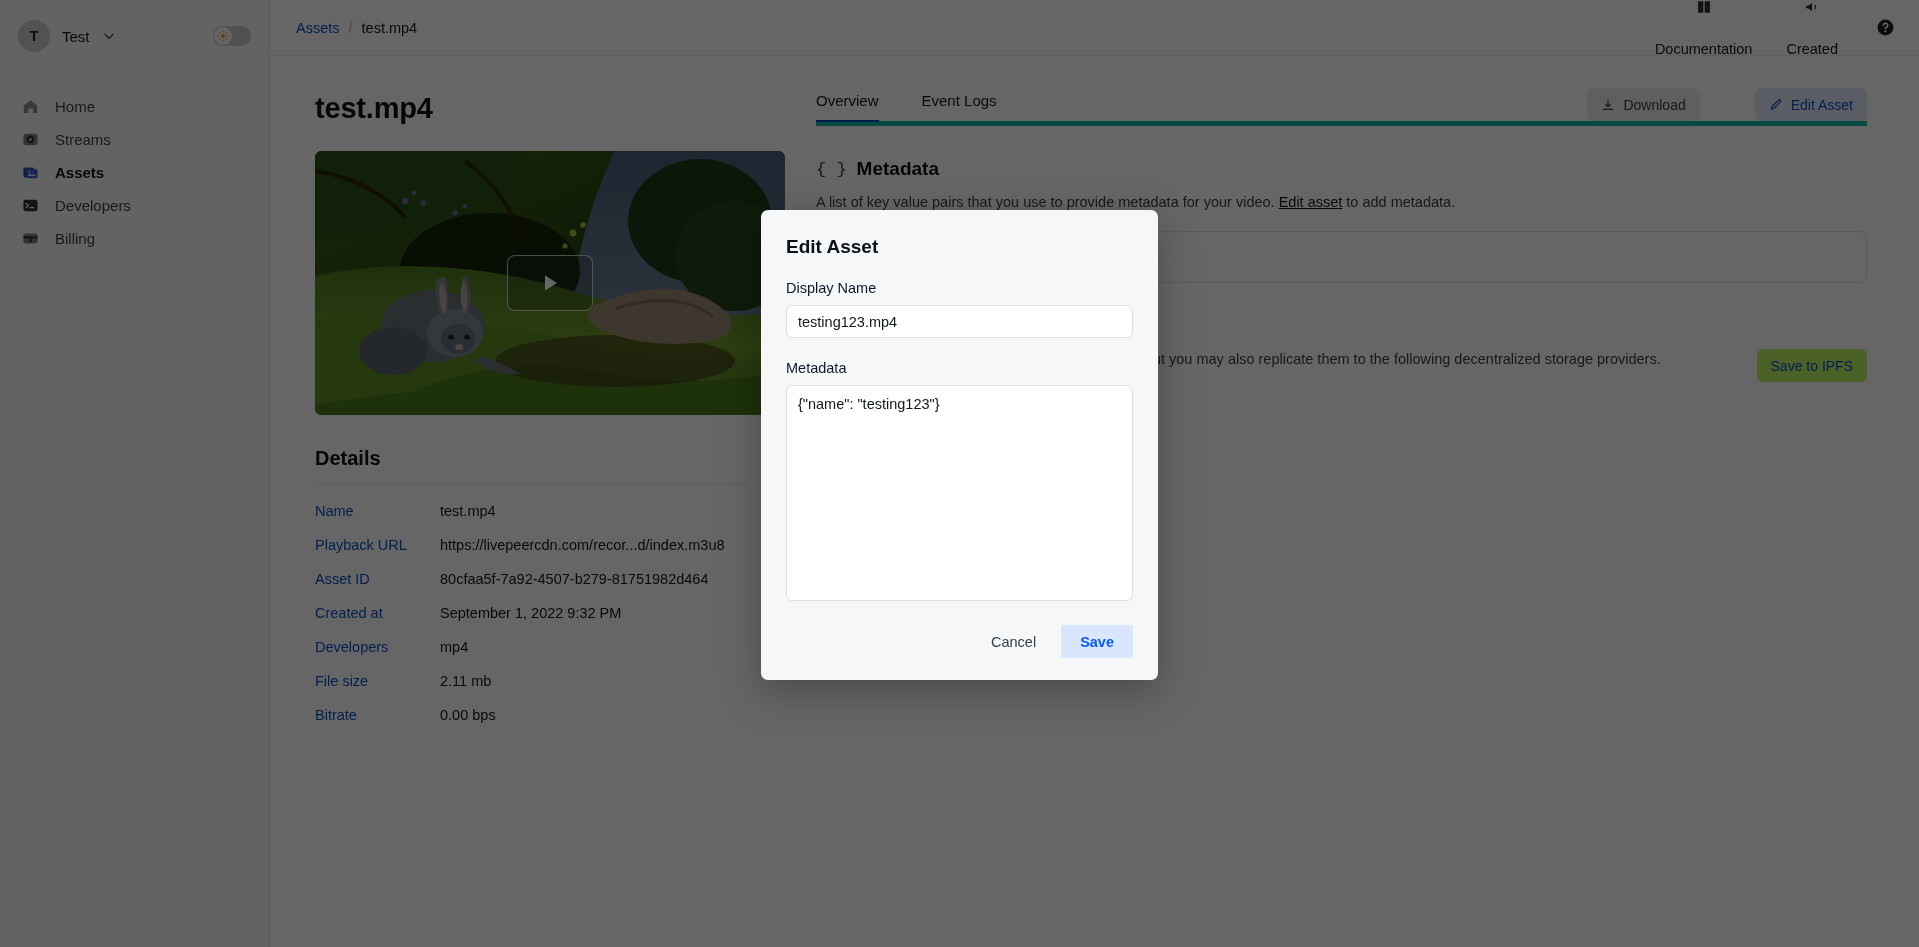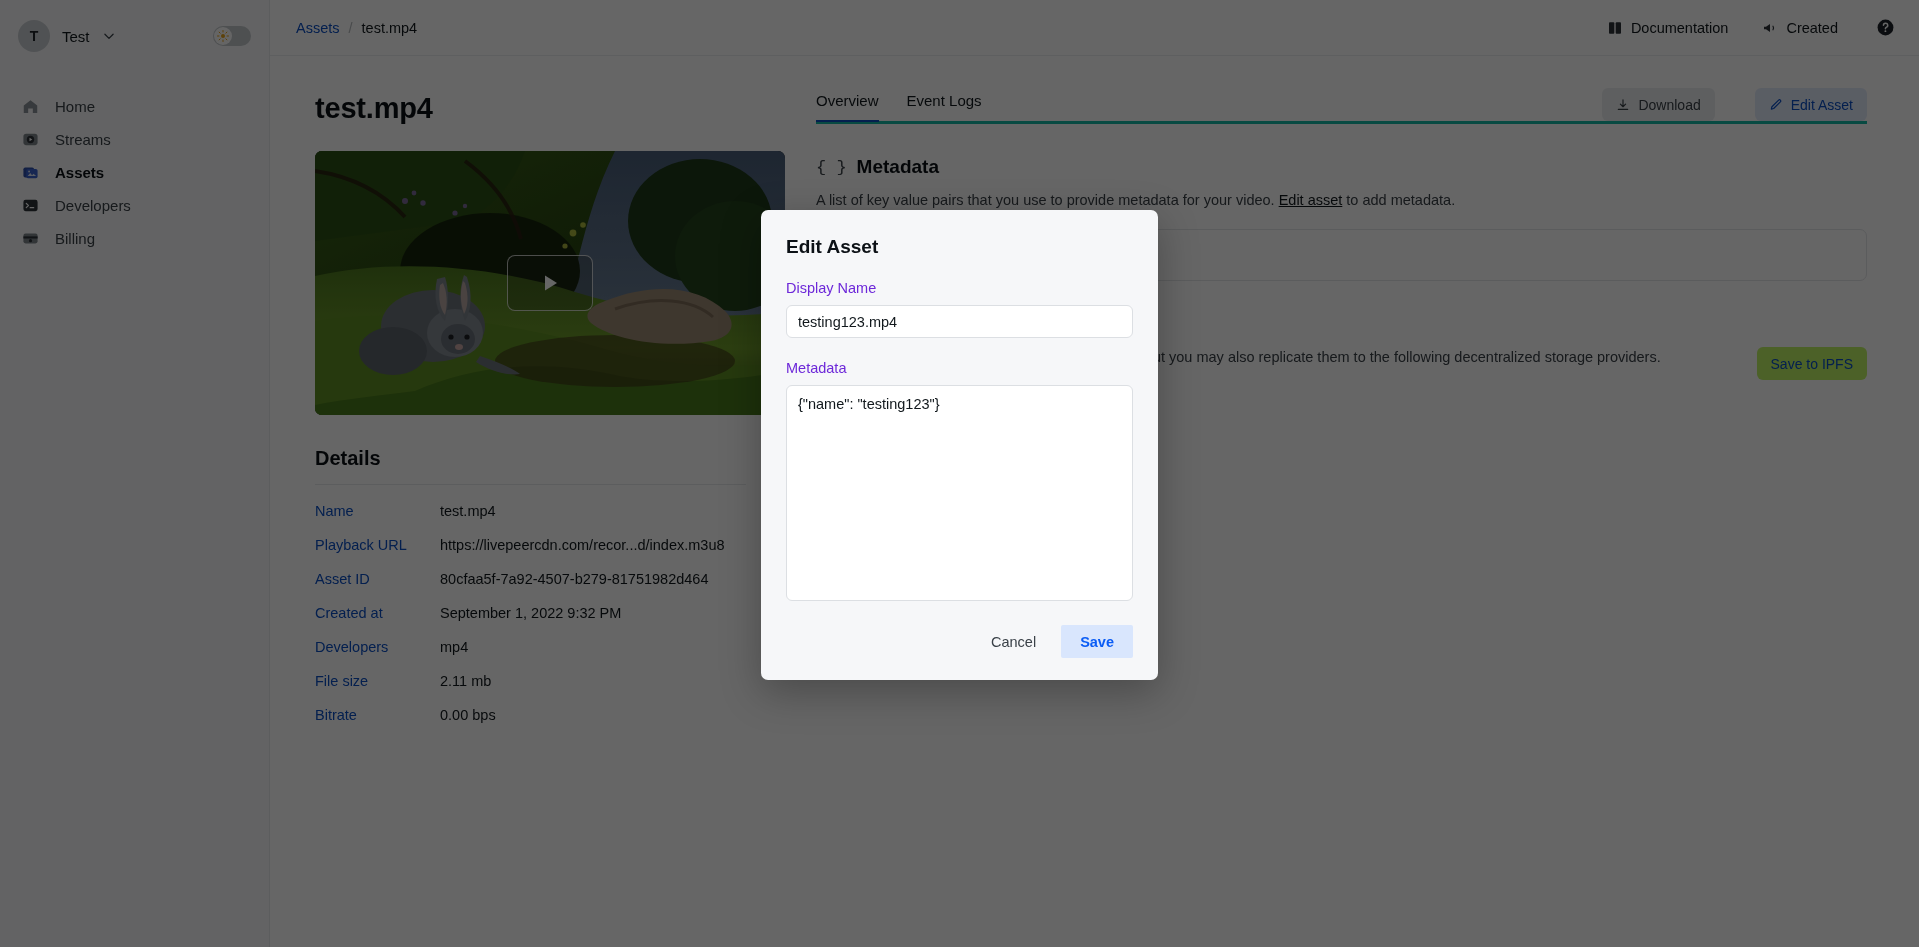--- a/index.html
+++ b/index.html
@@ -59,23 +59,24 @@
     height: 56px; flex: 0 0 56px;
     display: flex; align-items: center;
     padding: 0 24px 0 26px;
     border-bottom: 1px solid #eceef0;
   }
   .crumb-link { font-size: 14.5px; color: #0b4fc4; cursor: pointer; }
   .crumb-sep { font-size: 14.5px; color: #b6babd; margin: 0 9px; }
   .crumb-cur { font-size: 14.5px; color: #11181c; }
   .topbar-spacer { flex: 1; }
   .top-link {
-    display: flex; align-items: center; gap: 8px;
+    display: flex; align-items: center; gap: 26px;
     font-size: 14.5px; color: #11181c; cursor: pointer;
     margin-left: 34px;
+    flex-direction: column;
   }
   .top-ico { width: 16px; height: 16px; display: block; }
   .help-ico { width: 19px; height: 19px; display: block; margin-left: 38px; cursor: pointer; }
 
   
   .content { flex: 1; display: flex; padding: 36px 0 0 0; min-height: 0; }
   .left-col { width: 500px; flex: 0 0 500px; padding: 0 24px 0 45px; }
   .asset-title { font-size: 29px; font-weight: 700; color: #0c1116; letter-spacing: -0.2px; }
   .player {
     position: relative; margin-top: 26px;
@@ -93,21 +94,21 @@
     cursor: pointer;
   }
   .details-title { margin-top: 32px; font-size: 20px; font-weight: 700; color: #0c1116; }
   .details-rule { margin-top: 14px; border-top: 1px solid #e6e8eb; }
   .drow { display: flex; margin-top: 18px; font-size: 14.5px; }
   .drow:first-of-type { margin-top: 21px; }
   .dkey { width: 125px; flex: 0 0 125px; color: #0b4fc4; cursor: pointer; }
   .dval { color: #11181c; white-space: nowrap; }
 
   .right-col { flex: 1; min-width: 0; padding: 0 52px 0 46px; }
-  .tabs { display: flex; gap: 28px; border-bottom: 3px solid #14b8a6; position: relative; }
+  .tabs { display: flex; gap: 43px; border-bottom: 5px solid #14b8a6; position: relative; }
   .tab {
     font-size: 15px; color: #11181c; padding-bottom: 11px;
     cursor: pointer; position: relative;
   }
   .tab.active::after {
     content: ""; position: absolute; left: 0; right: 0; bottom: -1px;
     height: 2px; background: #0b4fc4;
   }
   .tabs-spacer { flex: 1; }
   .btn {
@@ -143,21 +144,21 @@
 
   
   .modal {
     position: absolute; z-index: 60;
     left: 761px; top: 210px; width: 397px;
     background: #f6f7f9; border-radius: 7px;
     box-shadow: 0 12px 40px rgba(0,0,0,.28);
     padding: 26px 25px 0 25px;
   }
   .modal-title { font-size: 19px; font-weight: 700; color: #0c1116; }
-  .field-label { margin-top: 22px; font-size: 14.5px; color: #6d28d9; }
+  .field-label { margin-top: 22px; font-size: 14.5px; color: #0f172a; }
   .text-input {
     margin-top: 9px; width: 100%; height: 33px;
     border: 1px solid #dcdfe3; border-radius: 6px;
     background: #ffffff; color: #11181c;
     font-size: 14.5px; font-family: "Liberation Sans", sans-serif;
     padding: 0 11px; outline: none;
   }
   .text-area {
     margin-top: 9px; width: 100%; height: 216px;
     border: 1px solid #dcdfe3; border-radius: 6px;

